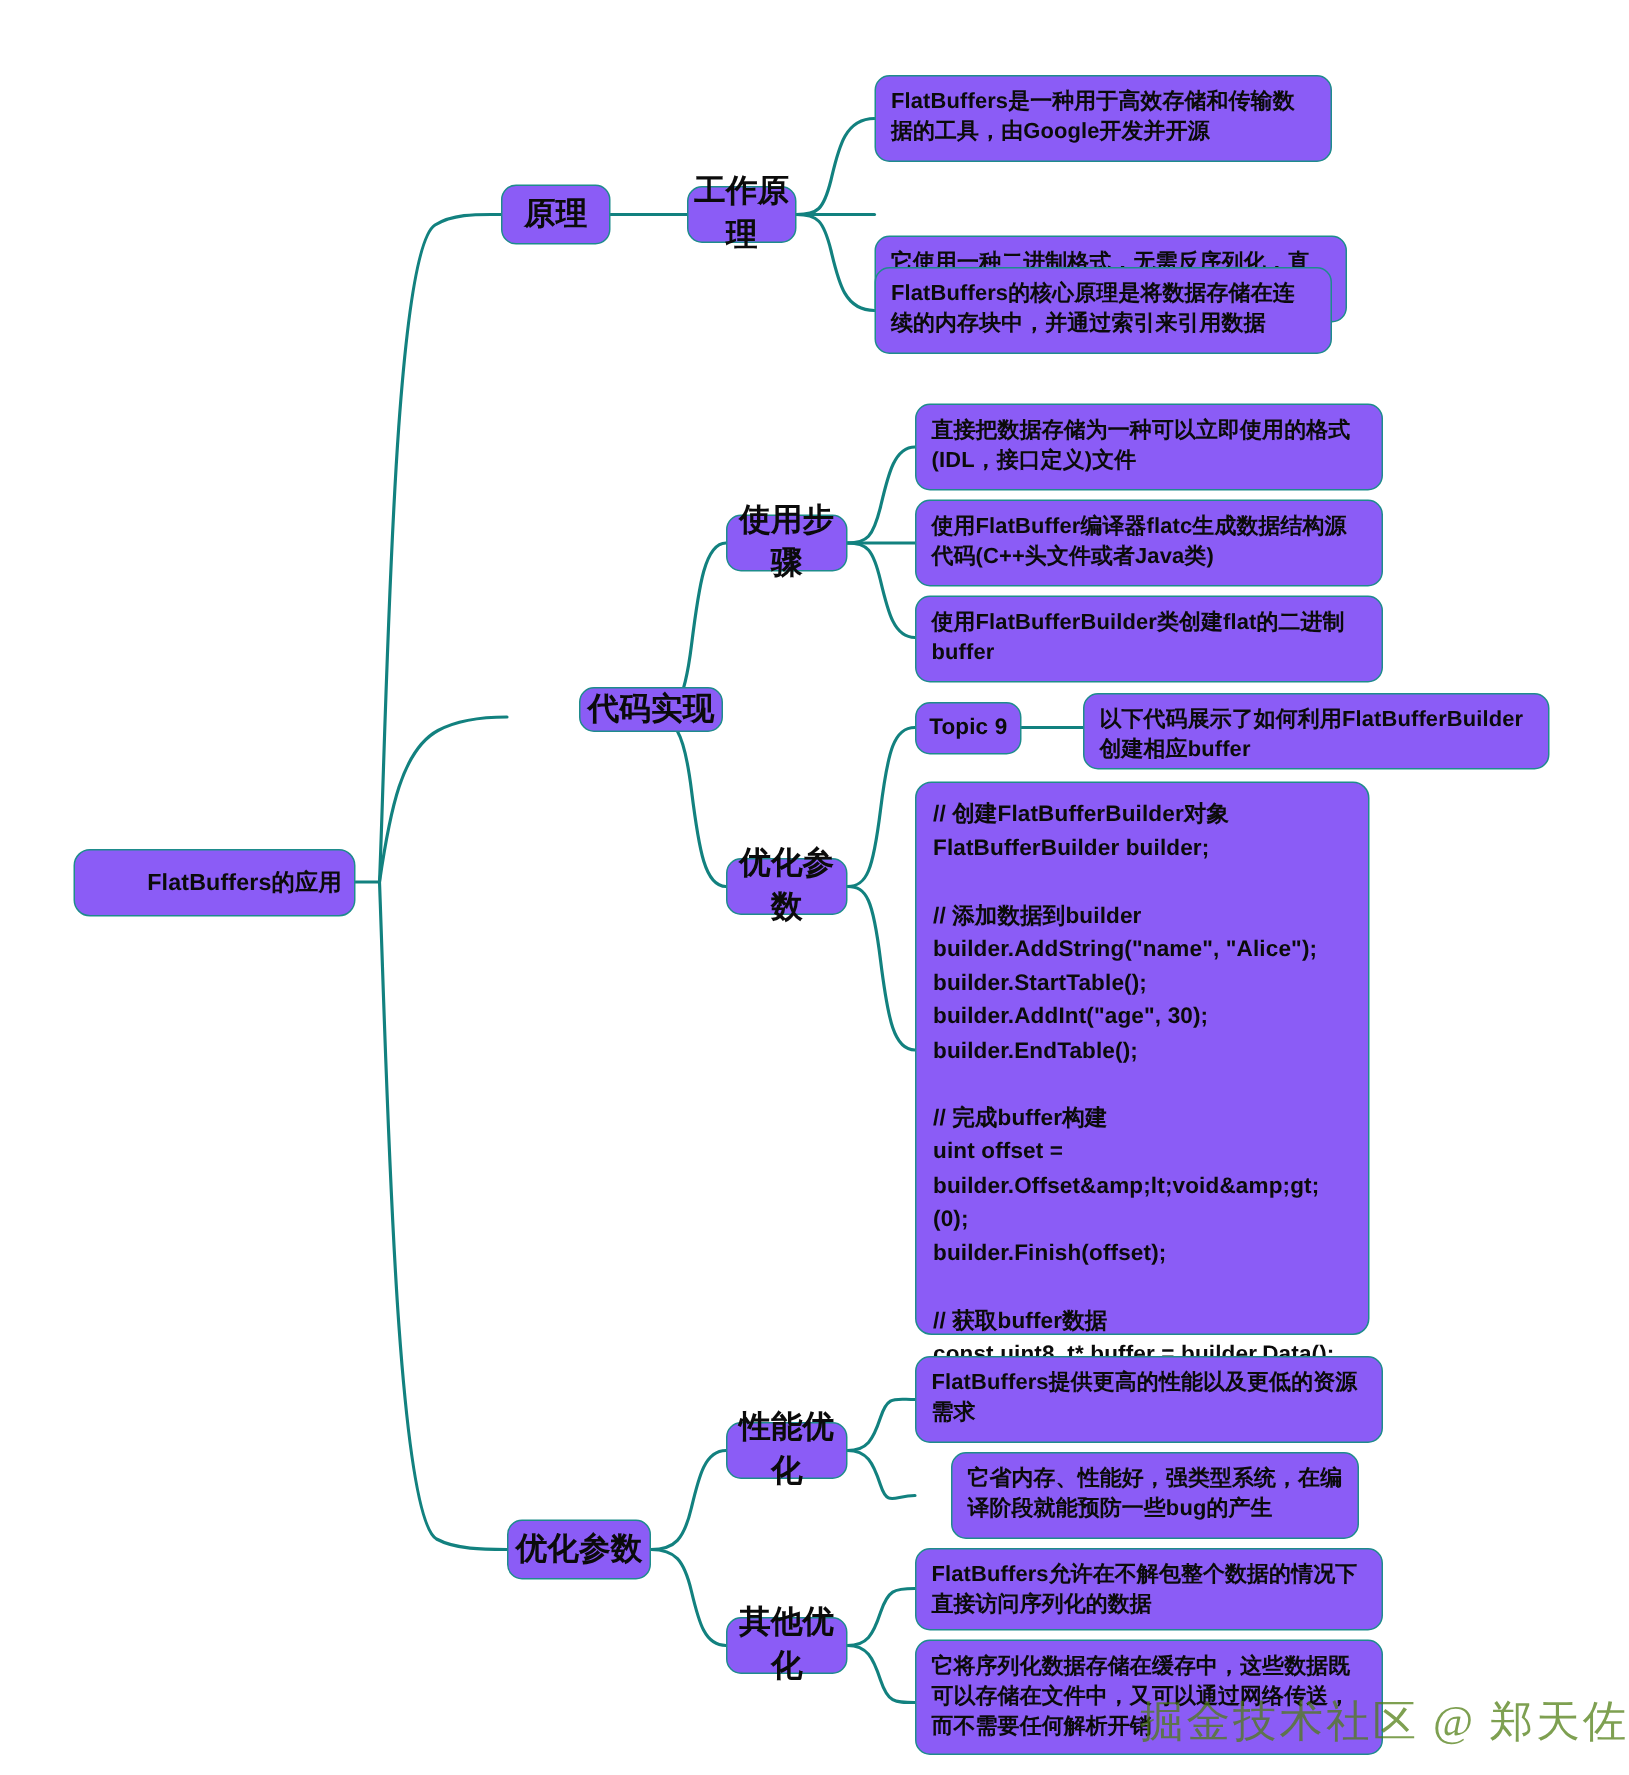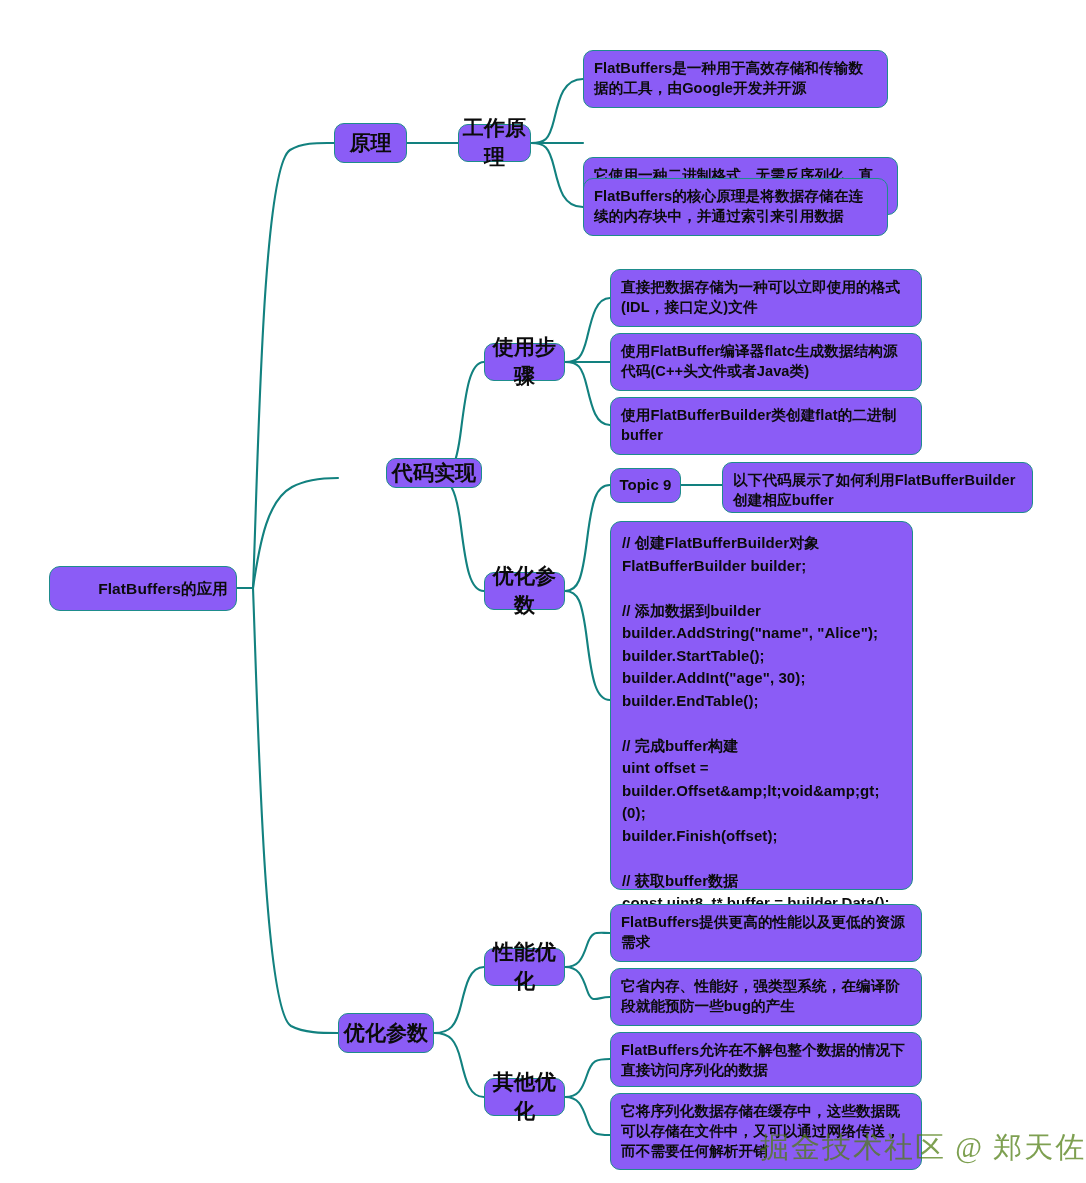--- a/index.html
+++ b/index.html
@@ -197,21 +197,21 @@
   <div class="node center" style="left:484px; top:948px; width:81px; height:38px;">
     <span>性能优化</span>
   </div>
   <div class="node center" style="left:484px; top:1078px; width:81px; height:38px;">
     <span>其他优化</span>
   </div>
 
   <div class="node leaf" style="left:610px; top:904px; width:312px; height:58px;">
     <span class="txt">FlatBuffers提供更高的性能以及更低的资源需求</span>
   </div>
-  <div class="node leaf" style="left:610px; top:968px; width:312px; height:58px;">
+  <div class="node leaf" style="left:634px; top:968px; width:272px; height:58px;">
     <span class="txt">它省内存、性能好，强类型系统，在编译阶段就能预防一些bug的产生</span>
   </div>
 
   <div class="node leaf" style="left:610px; top:1032px; width:312px; height:55px;">
     <span class="txt">FlatBuffers允许在不解包整个数据的情况下直接访问序列化的数据</span>
   </div>
   <div class="node leaf" style="left:610px; top:1093px; width:312px; height:77px;">
     <span class="txt">它将序列化数据存储在缓存中，这些数据既可以存储在文件中，又可以通过网络传送，而不需要任何解析开销</span>
   </div>
 

